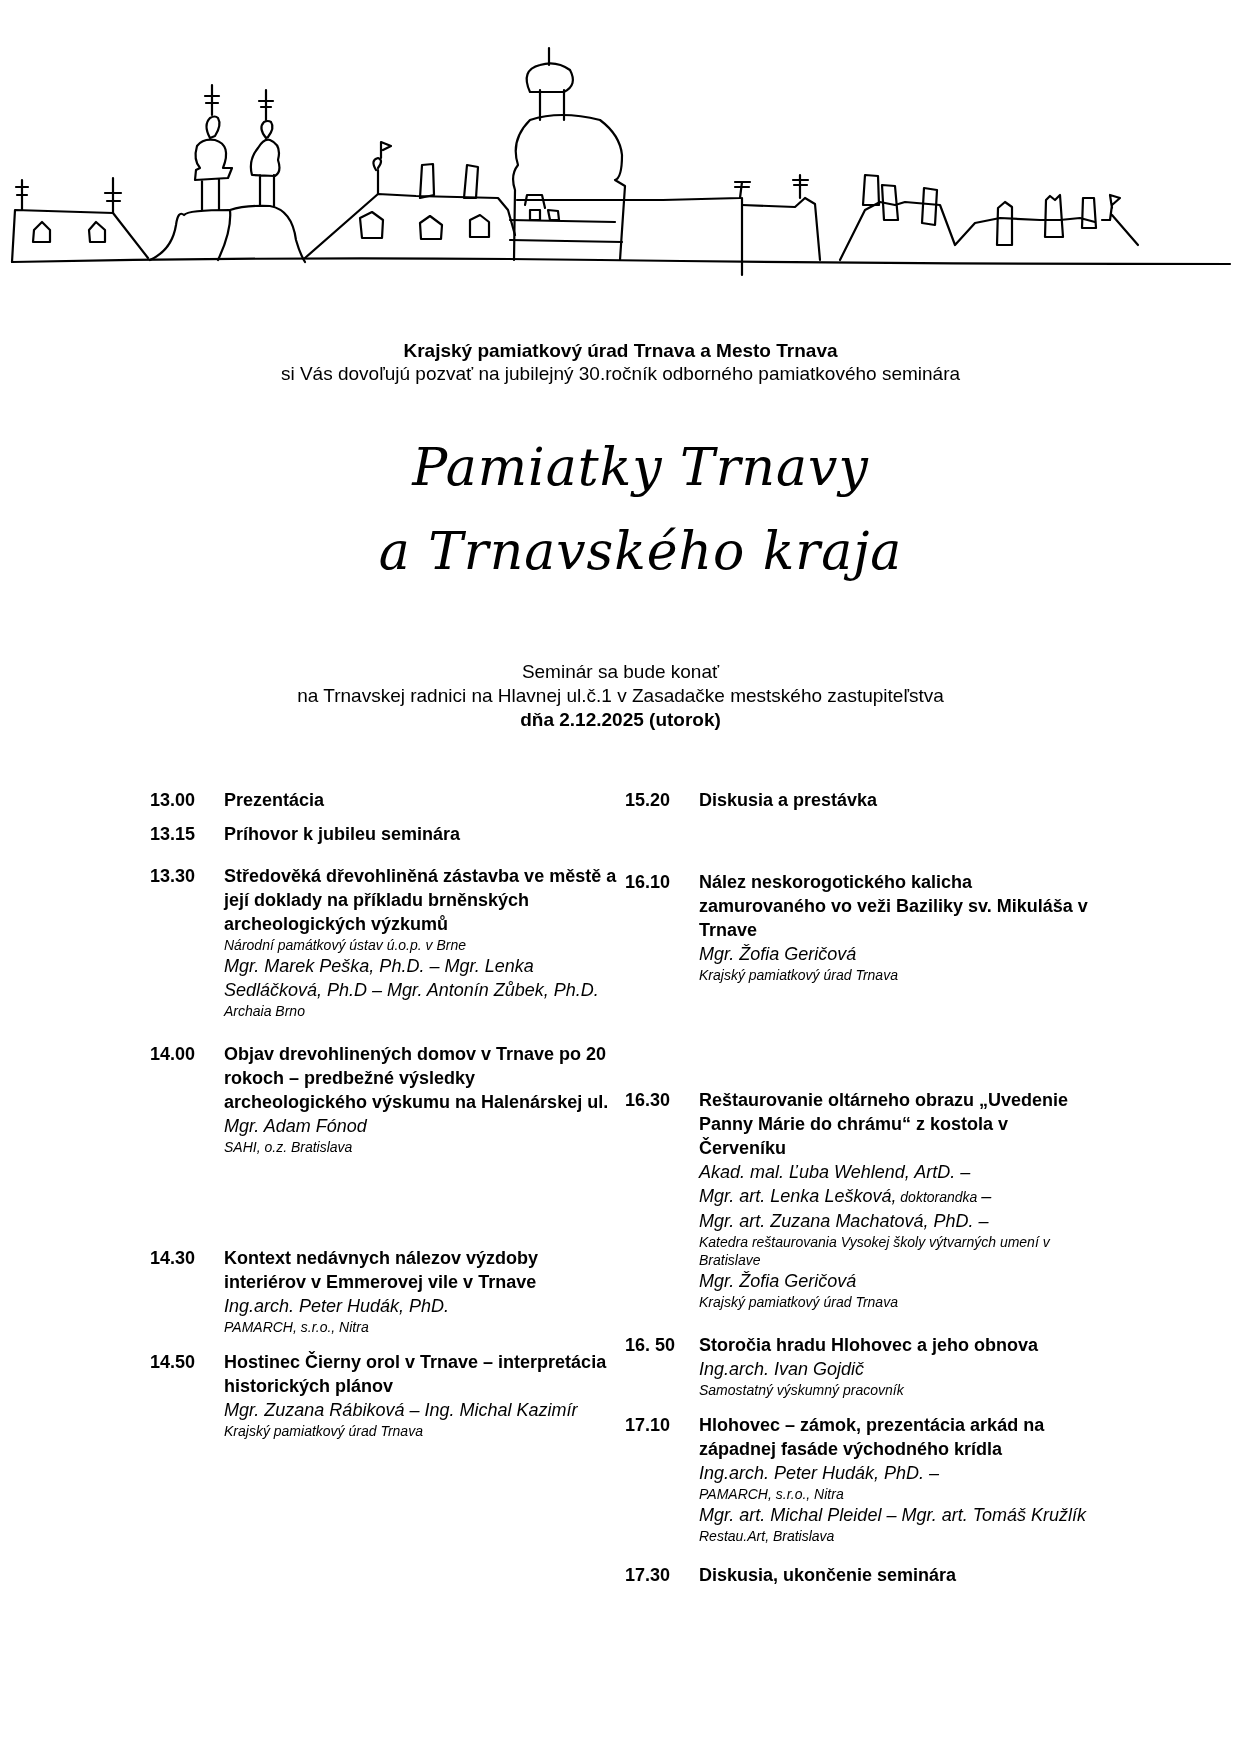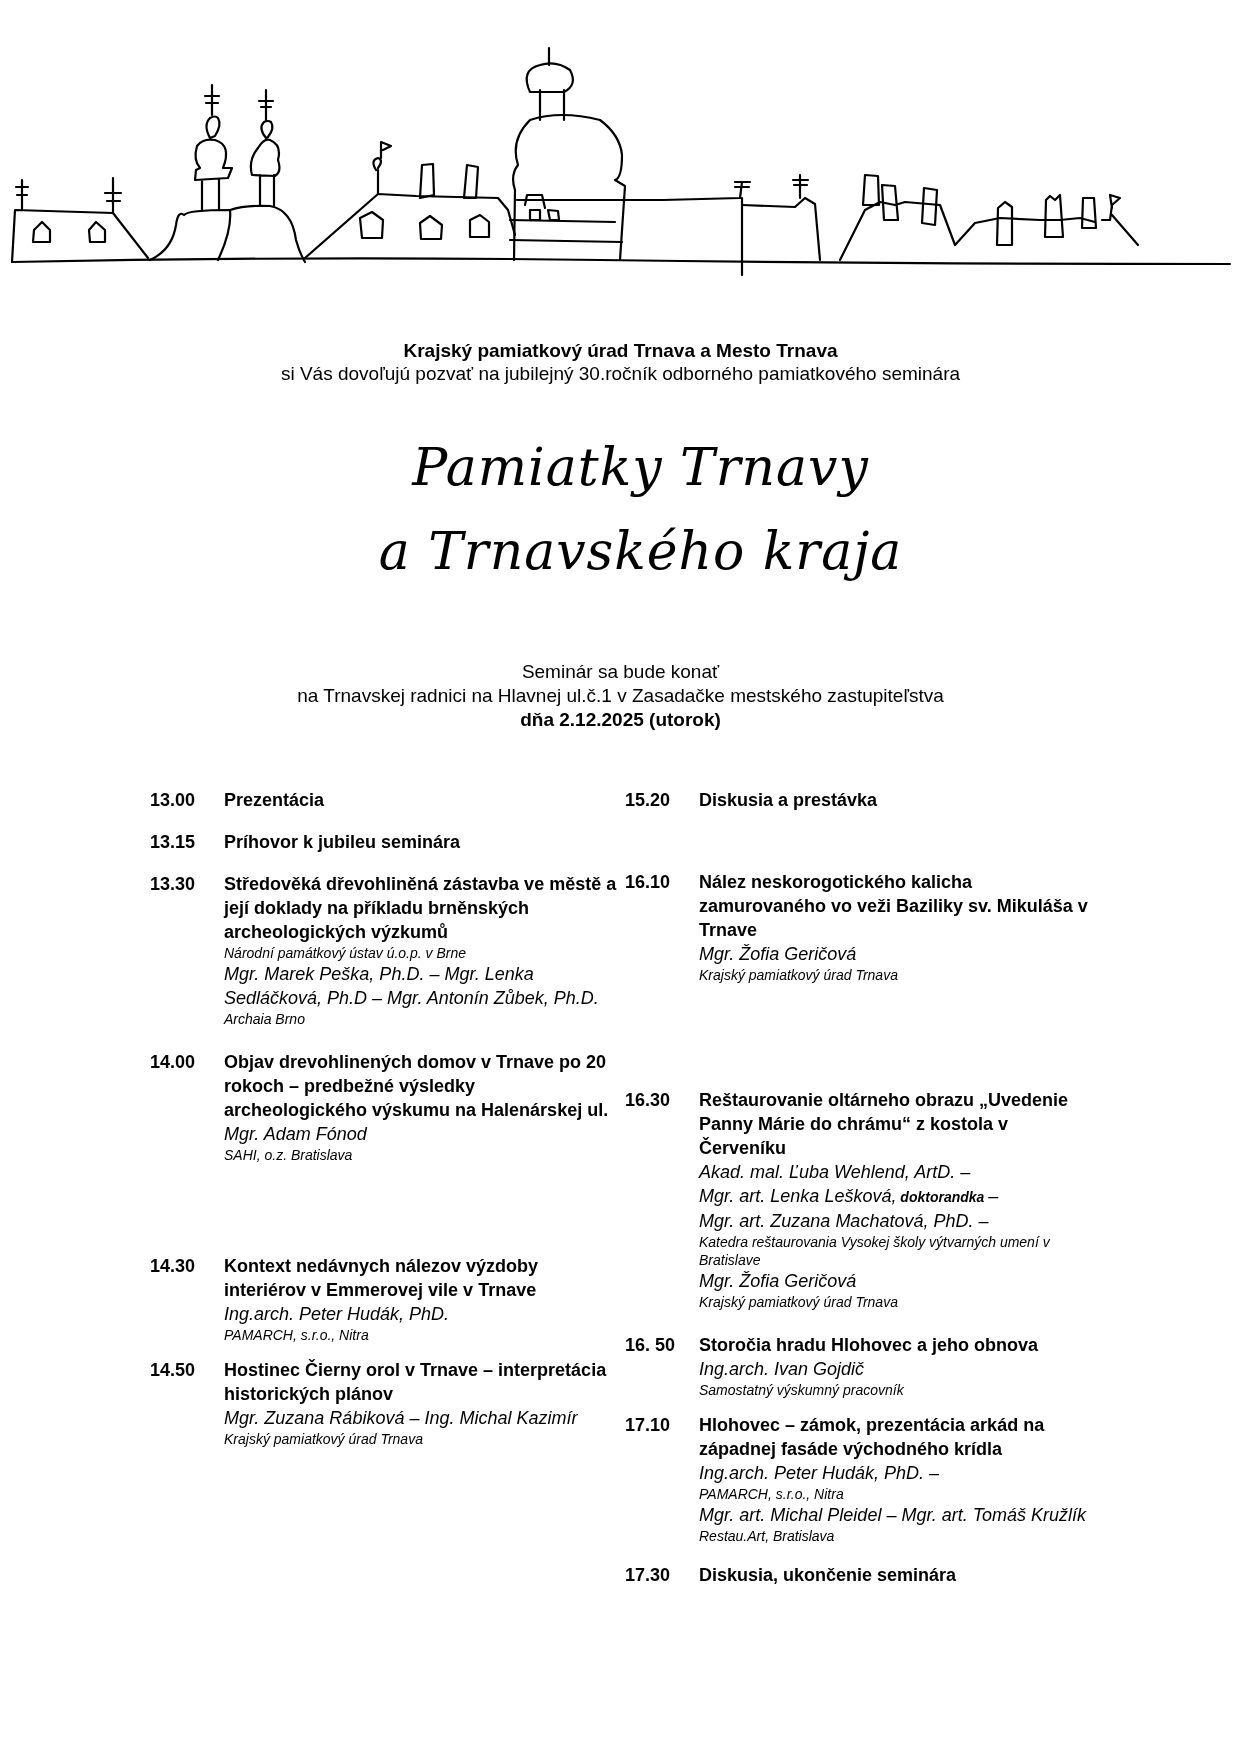--- a/index.html
+++ b/index.html
@@ -15,21 +15,21 @@
   .venue { top: 660px; font-size: 19px; line-height: 24px; }
   .venue .date { font-weight: bold; }
   .col { position: absolute; top: 788px; width: 470px; }
   .col.left { left: 150px; }
   .col.right { left: 625px; }
   .item { position: relative; padding-left: 74px; margin-bottom: 14px; }
   .item .time { position: absolute; left: 0; top: 0; font-weight: bold; font-size: 18px; line-height: 24px; }
   .item .topic { font-weight: bold; font-size: 18px; line-height: 24px; }
   .item .speaker { font-style: italic; font-size: 18px; line-height: 24px; }
   .item .inst { font-style: italic; font-size: 14px; line-height: 18px; }
-  .item .small { font-style: italic; font-size: 14px; font-weight: bold; }
+  .item .small { font-style: italic; font-size: 14px; }
 </style>
 </head>
 <body>
 
 <svg class="skyline" viewBox="0 0 1241 250" fill="none" stroke="#000" stroke-width="2.2" stroke-linecap="round" stroke-linejoin="round">
 
   <path d="M12 232 Q300 226 600 230 T1230 234"></path>
 
   <path d="M12 232 L15 180 L113 183 L148 228"></path>
   <path d="M22 180 L22 150 M16 157 L28 157 M17 165 L27 165"></path>
@@ -79,21 +79,21 @@
   <div>a Trnavského kraja</div>
 </div>
 
 <div class="header venue">
   <div>Seminár sa bude konať</div>
   <div>na Trnavskej radnici na Hlavnej ul.č.1 v Zasadačke mestského zastupiteľstva</div>
   <div class="date">dňa 2.12.2025 (utorok)</div>
 </div>
 
 <div class="col left">
-  <div class="item" style="margin-bottom:18px">
+  <div class="item" style="margin-bottom:10px">
     <div class="time">13.00</div>
     <div class="topic">Prezentácia</div>
   </div>
   <div class="item" style="margin-bottom:18px">
     <div class="time">13.15</div>
     <div class="topic">Príhovor k jubileu seminára</div>
   </div>
   <div class="item" style="margin-bottom:22px">
     <div class="time">13.30</div>
     <div class="topic">Středověká dřevohliněná zástavba ve městě a její doklady na příkladu brněnských archeologických výzkumů</div>

